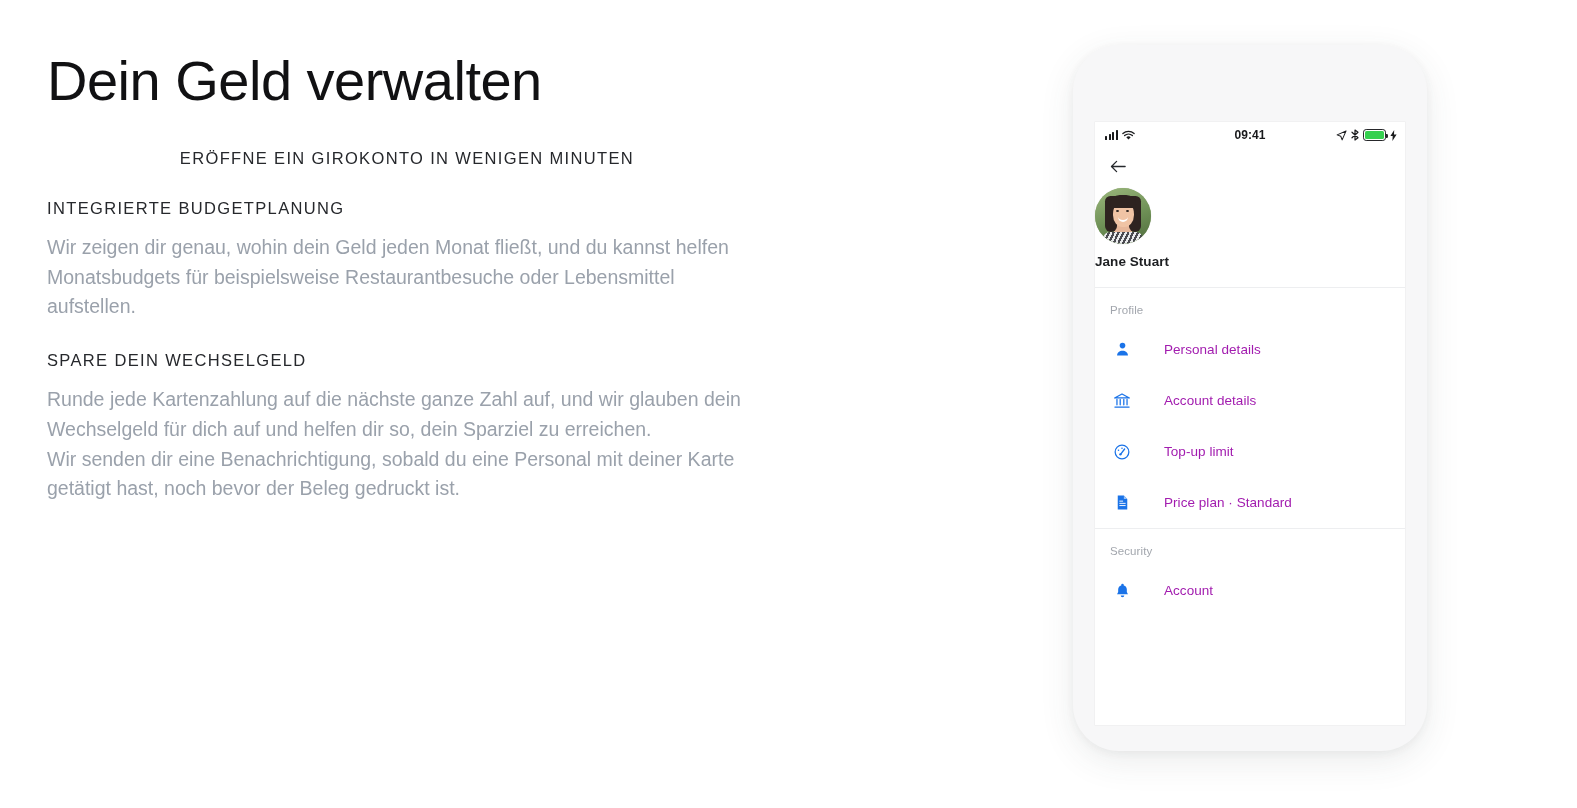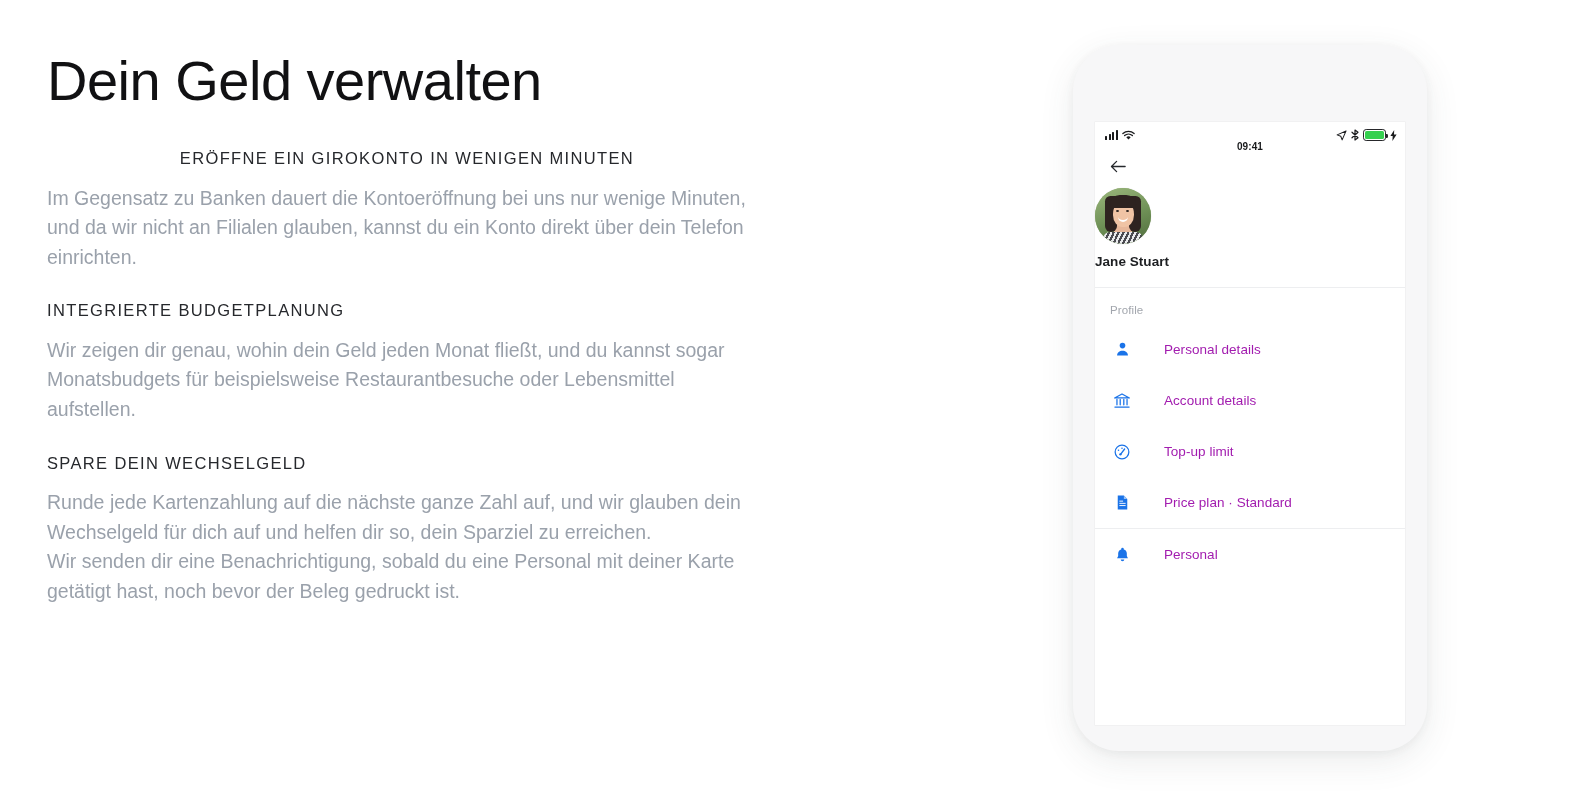--- a/index.html
+++ b/index.html
@@ -93,23 +93,22 @@
     padding: 0 9px 0 10px;
   }
   .sb-left { display: flex; align-items: center; gap: 4px; }
   .sb-right {
     position: absolute; right: 8px; top: 0; height: 26px;
     display: flex; align-items: center; gap: 4px;
   }
   .sb-time {
     position: absolute; left: 0; right: 0; top: 0; height: 26px;
     display: flex; align-items: center; justify-content: center;
-    font-size: 10px; font-weight: 700; color: #18191b;
+    font-size: 12px; font-weight: 700; color: #18191b;
     letter-spacing: 0.1px;
-    margin-top: 11px;
   }
   .bars { display: flex; align-items: flex-end; gap: 1.3px; height: 10px; }
   .bars i { display: block; width: 2.3px; background: #1a1b1d; border-radius: 0.5px; }
   .bars i:nth-child(1) { height: 4px; }
   .bars i:nth-child(2) { height: 6px; }
   .bars i:nth-child(3) { height: 8px; }
   .bars i:nth-child(4) { height: 10px; }
 
   .battery {
     width: 23px; height: 11.5px;
@@ -203,26 +202,25 @@
 <body>
 
 <div class="page">
 
   <div class="copy">
 
     <h1 class="headline">Dein Geld verwalten</h1>
 
     <div class="feature">
       <h2 class="feature-title">ERÖFFNE EIN GIROKONTO IN WENIGEN MINUTEN</h2>
-      <p class="feature-body">Im Gegensatz zu Banken dauert die Kontoeröffnung bei uns nur wenige Minuten, und da wir nicht an Filialen glauben, kannst du ein Konto direkt über dein Telefon einrichten.</p>
     </div>
 
     <div class="feature">
       <h2 class="feature-title">INTEGRIERTE BUDGETPLANUNG</h2>
-      <p class="feature-body">Wir zeigen dir genau, wohin dein Geld jeden Monat fließt, und du kannst sogar Monatsbudgets für beispielsweise Restaurantbesuche oder Lebensmittel aufstellen.</p>
+      <p class="feature-body">Wir zeigen dir genau, wohin dein Geld jeden Monat fließt, und du kannst helfen Monatsbudgets für beispielsweise Restaurantbesuche oder Lebensmittel aufstellen.</p>
     </div>
 
     <div class="feature">
       <h2 class="feature-title">SPARE DEIN WECHSELGELD</h2>
       <p class="feature-body">Runde jede Kartenzahlung auf die nächste ganze Zahl auf, und wir glauben dein Wechselgeld für dich auf und helfen dir so, dein Sparziel zu erreichen.</p>
     </div>
 
     <div class="feature">
       <p class="feature-body">Wir senden dir eine Benachrichtigung, sobald du eine Personal mit deiner Karte getätigt hast, noch bevor der Beleg gedruckt ist.</p>
     </div>
@@ -331,28 +329,29 @@
             <path d="M4.4 1.8h7.2l4 4v12.4H4.4z" fill="#1a73e8"></path>
             <path d="M11.6 1.8v4h4" fill="#9cc3f5"></path>
             <path d="M6.8 11h6.4M6.8 13.6h6.4M6.8 8.4h3.4" stroke="#ffffff" stroke-width="1.1" stroke-linecap="round"></path>
           </svg>
         </span>
         <span class="menu-label">Price plan · Standard</span>
       </div>
 
       <div class="divider"></div>
 
+      <div class="section-label">Security</div>
 
 
       <div class="menu-item">
         <span class="menu-icon">
           <svg width="17" height="17" viewBox="0 0 20 20">
             <path d="M10 2.1a1.5 1.5 0 0 1 1.5 1.5v.5a5 5 0 0 1 3.6 4.8v3l1.3 2.4H3.6l1.3-2.4v-3a5 5 0 0 1 3.6-4.8v-.5A1.5 1.5 0 0 1 10 2.1z" fill="#1a73e8"></path>
             <path d="M7.9 15.9a2.1 2.1 0 0 0 4.2 0z" fill="#1a73e8"></path>
           </svg>
         </span>
-        <span class="menu-label">Personal</span>
+        <span class="menu-label">Account</span>
       </div>
 
     </div>
   </div>
 
 </div>
 
 </body></html>

